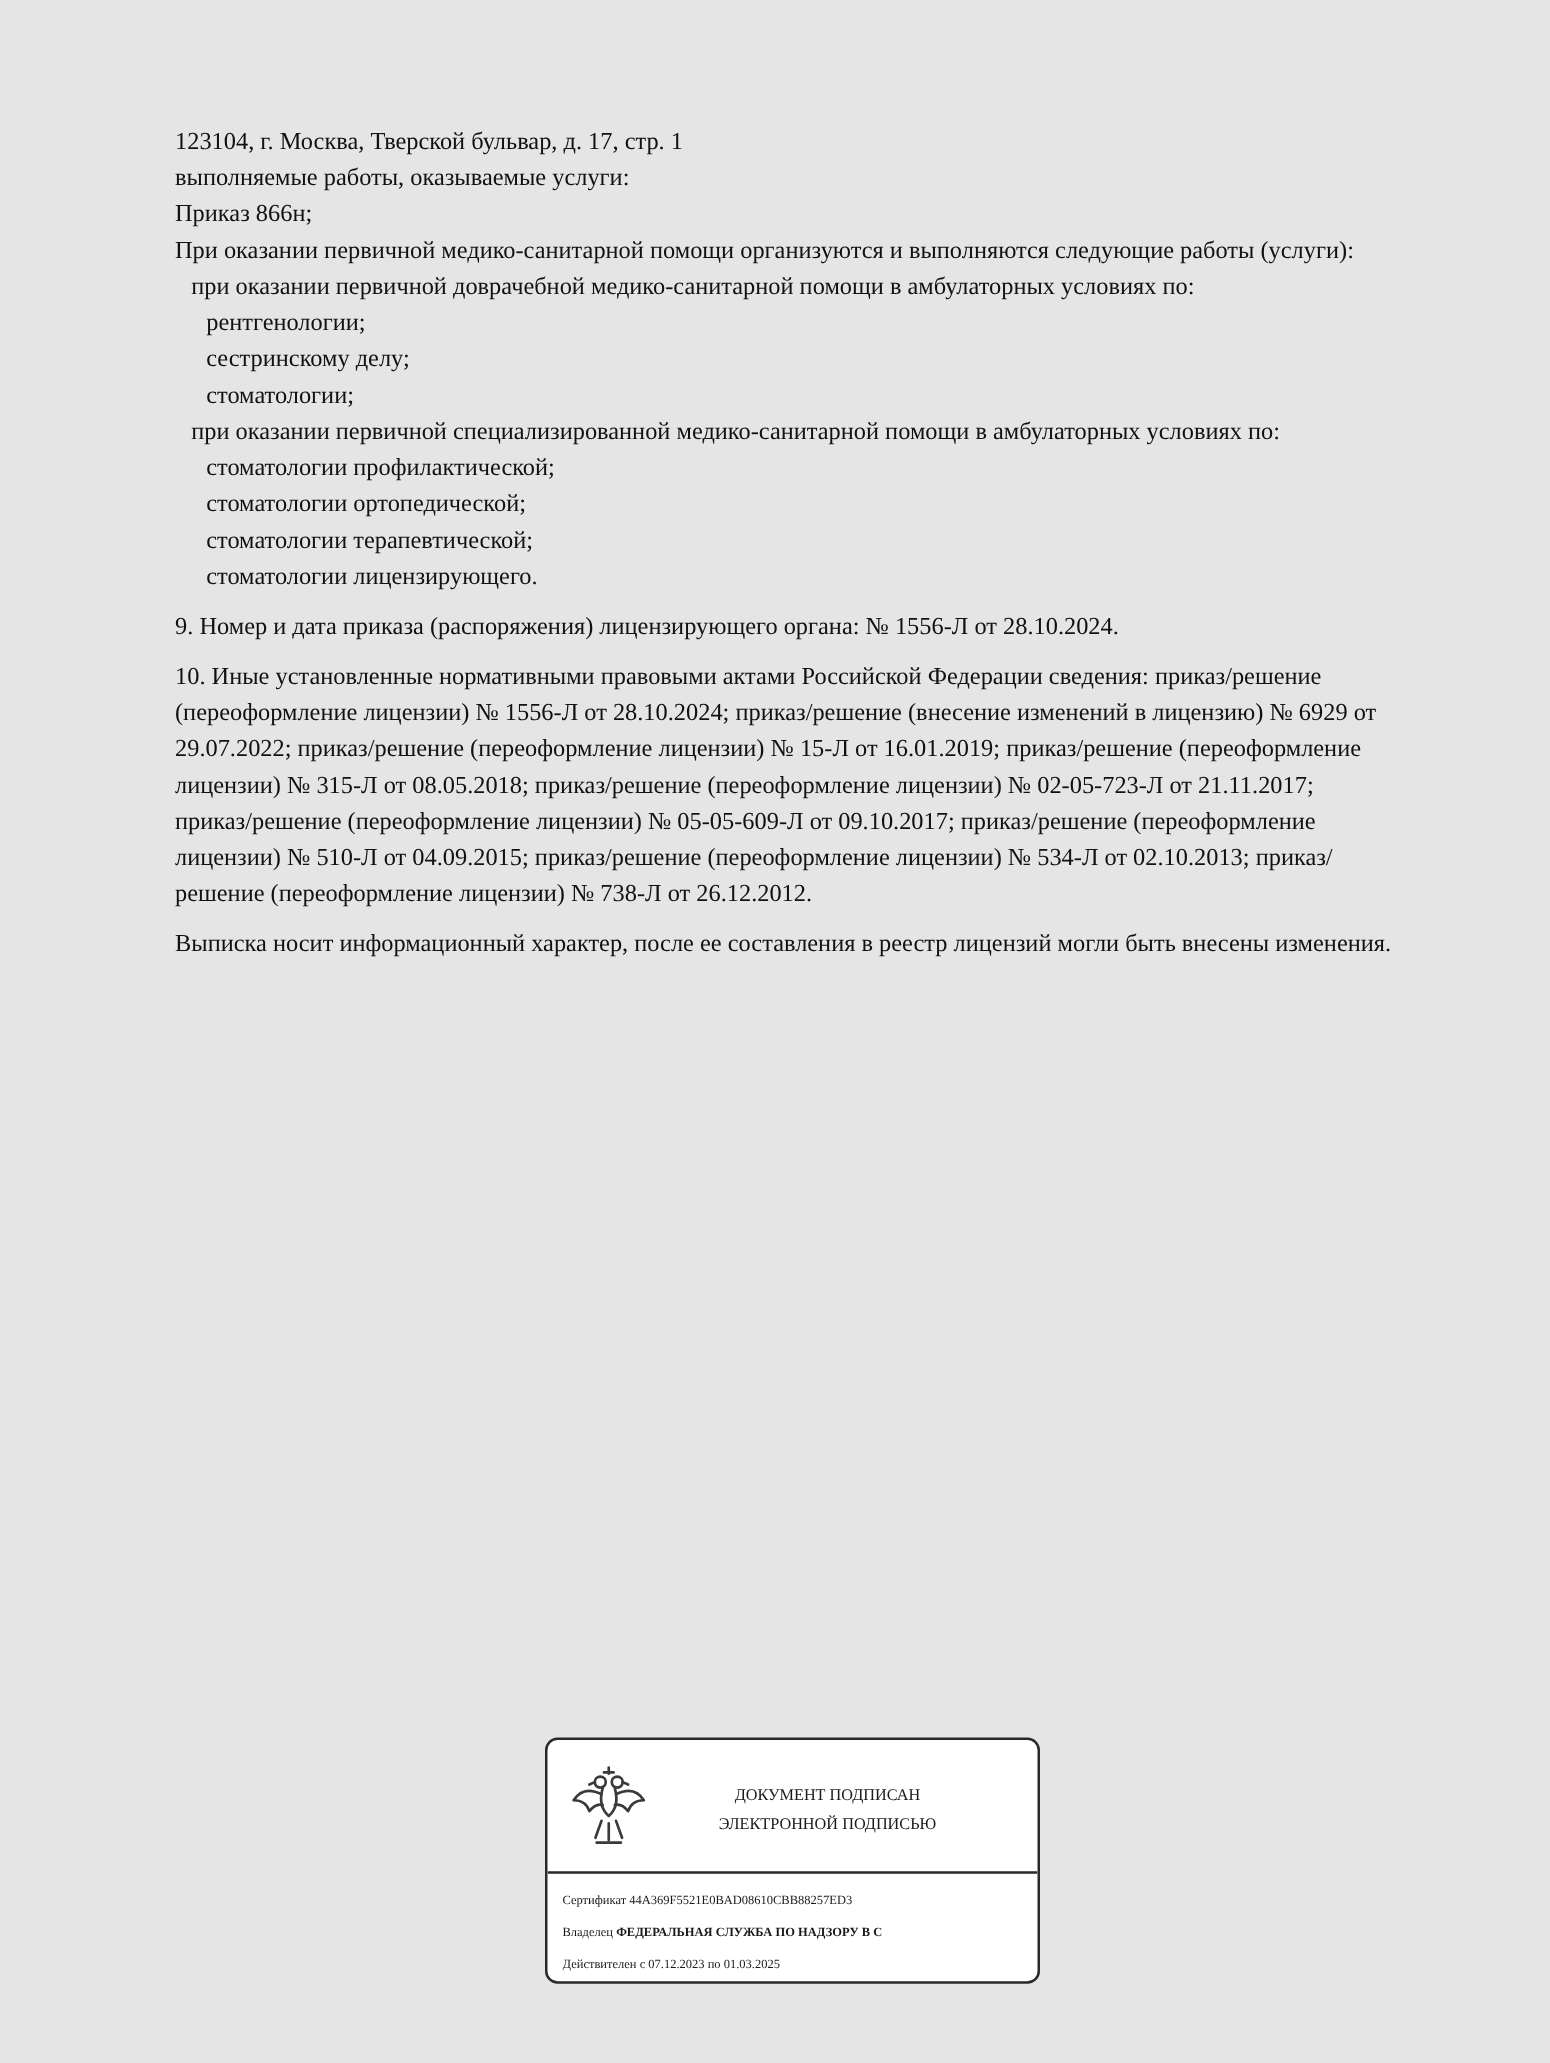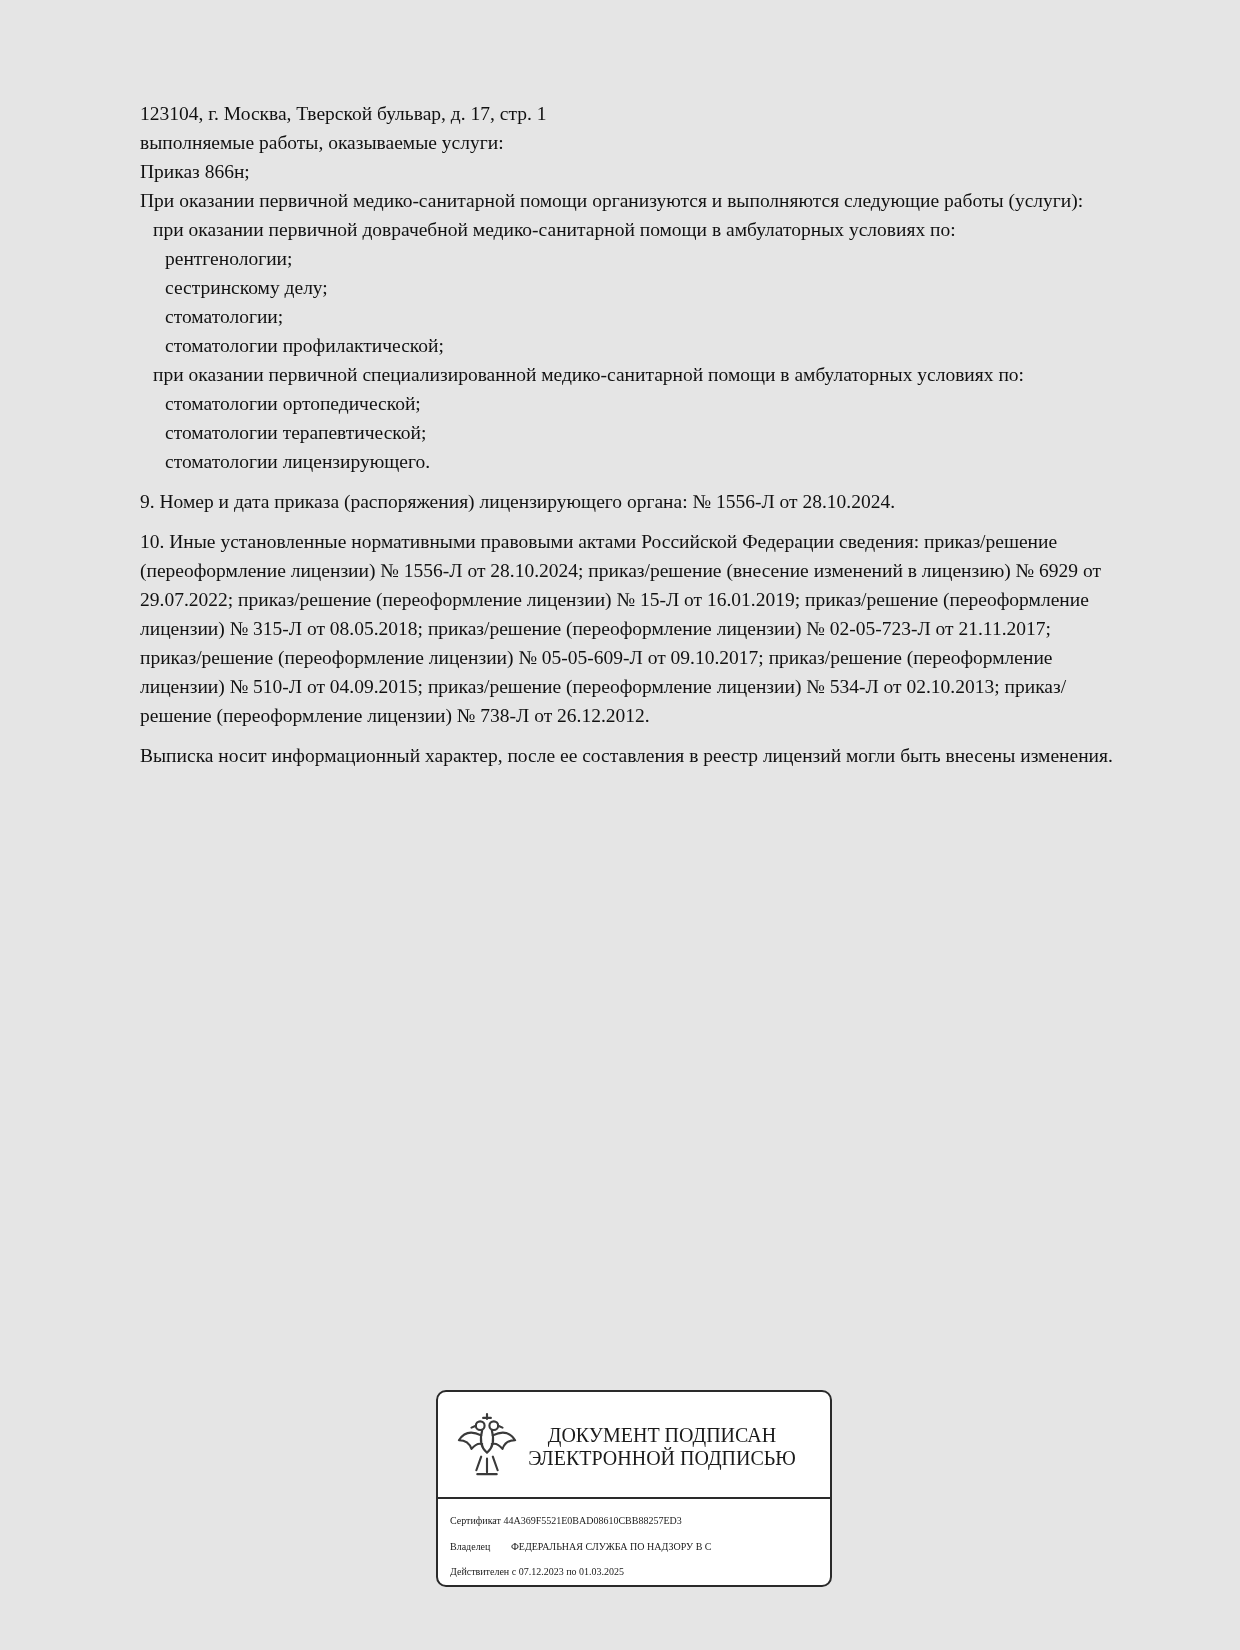--- a/index.html
+++ b/index.html
@@ -48,55 +48,55 @@
     flex: 0 0 auto;
     width: 62px;
     height: 74px;
     display: inline-flex;
     align-items: center;
     justify-content: center;
   }
   .stamp-title {
     flex: 1 1 auto;
     text-align: center;
-    font-size: 20px;
+    font-size: 13px;
     line-height: 23px;
     color: #1a1a1a;
     padding-right: 10px;
   }
   .stamp-divider {
     border-top: 2px solid #2a2a2a;
     width: 100%;
     height: 0;
   }
   .stamp-info {
     padding: 9px 12px 6px 12px;
     font-size: 10px;
     line-height: 25.5px;
     color: #1a1a1a;
   }
   .stamp-line { white-space: nowrap; overflow: hidden; }
-  .stamp-line b { font-weight: normal; margin-left: 18px; }
+  .stamp-line b { font-weight: bold; }
 </style>
 </head>
 <body>
 
 <div class="page">
 
   <div class="doc-body">
       <p class="para">123104, г. Москва, Тверской бульвар, д. 17, стр. 1</p>
       <p class="para">выполняемые работы, оказываемые услуги:</p>
       <p class="para">Приказ 866н;</p>
       <p class="para">При оказании первичной медико-санитарной помощи организуются и выполняются следующие работы (услуги):</p>
       <p class="para indent1">при оказании первичной доврачебной медико-санитарной помощи в амбулаторных условиях по:</p>
       <p class="para indent2">рентгенологии;</p>
       <p class="para indent2">сестринскому делу;</p>
       <p class="para indent2">стоматологии;</p>
+      <p class="para indent1">при оказании первичной специализированной медико-санитарной помощи в амбулаторных условиях по:</p>
       <p class="para indent2">стоматологии профилактической;</p>
-      <p class="para indent1">при оказании первичной специализированной медико-санитарной помощи в амбулаторных условиях по:</p>
       <p class="para indent2">стоматологии ортопедической;</p>
       <p class="para indent2">стоматологии терапевтической;</p>
       <p class="para indent2">стоматологии лицензирующего.</p>
       <p class="para gap">9. Номер и дата приказа (распоряжения) лицензирующего органа: № 1556-Л от 28.10.2024.</p>
       <p class="para gap">10. Иные установленные нормативными правовыми актами Российской Федерации сведения: приказ/решение (переоформление лицензии) № 1556-Л от 28.10.2024; приказ/решение (внесение изменений в лицензию) № 6929 от 29.07.2022; приказ/решение (переоформление лицензии) № 15-Л от 16.01.2019; приказ/решение (переоформление лицензии) № 315-Л от 08.05.2018; приказ/решение (переоформление лицензии) № 02-05-723-Л от 21.11.2017; приказ/решение (переоформление лицензии) № 05-05-609-Л от 09.10.2017; приказ/решение (переоформление лицензии) № 510-Л от 04.09.2015; приказ/решение (переоформление лицензии) № 534-Л от 02.10.2013; приказ/решение (переоформление лицензии) № 738-Л от 26.12.2012.</p>
       <p class="para gap">Выписка носит информационный характер, после ее составления в реестр лицензий могли быть внесены изменения.</p>
     </div>
 
   <div class="stamp">
     <div class="stamp-top">

